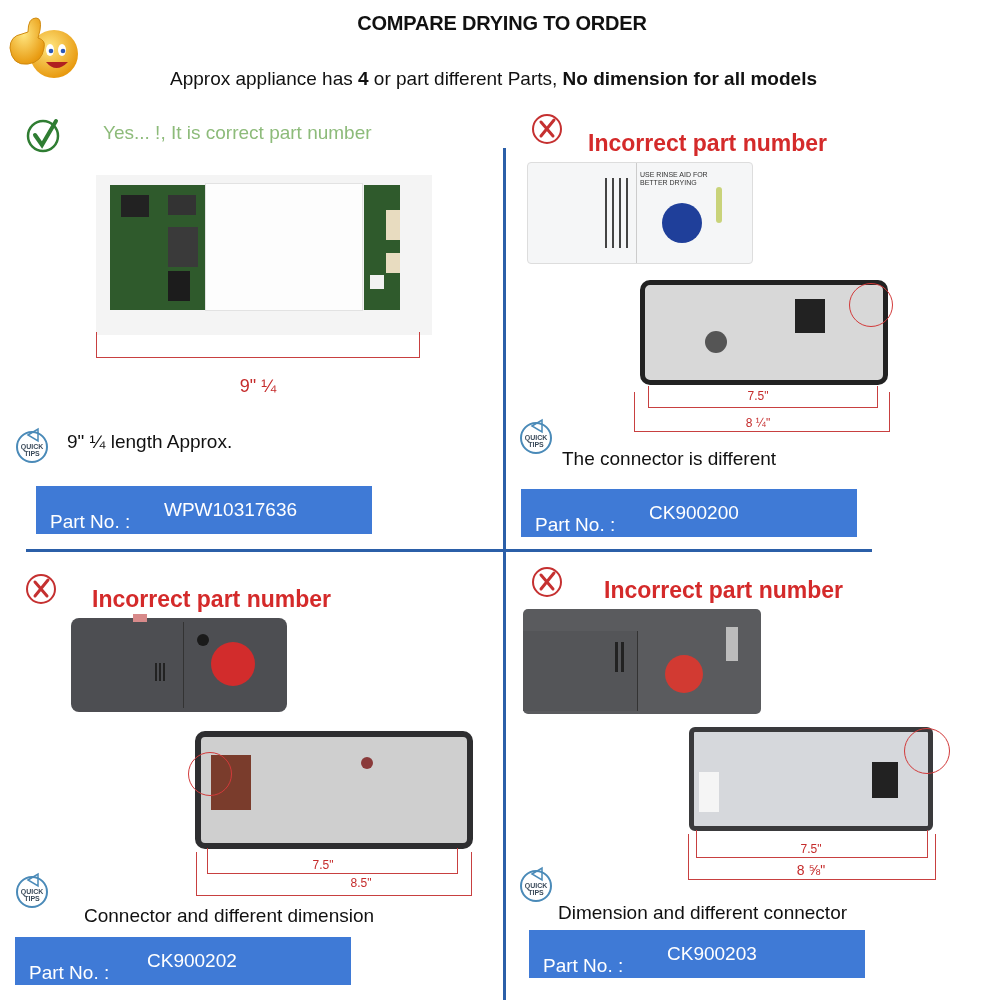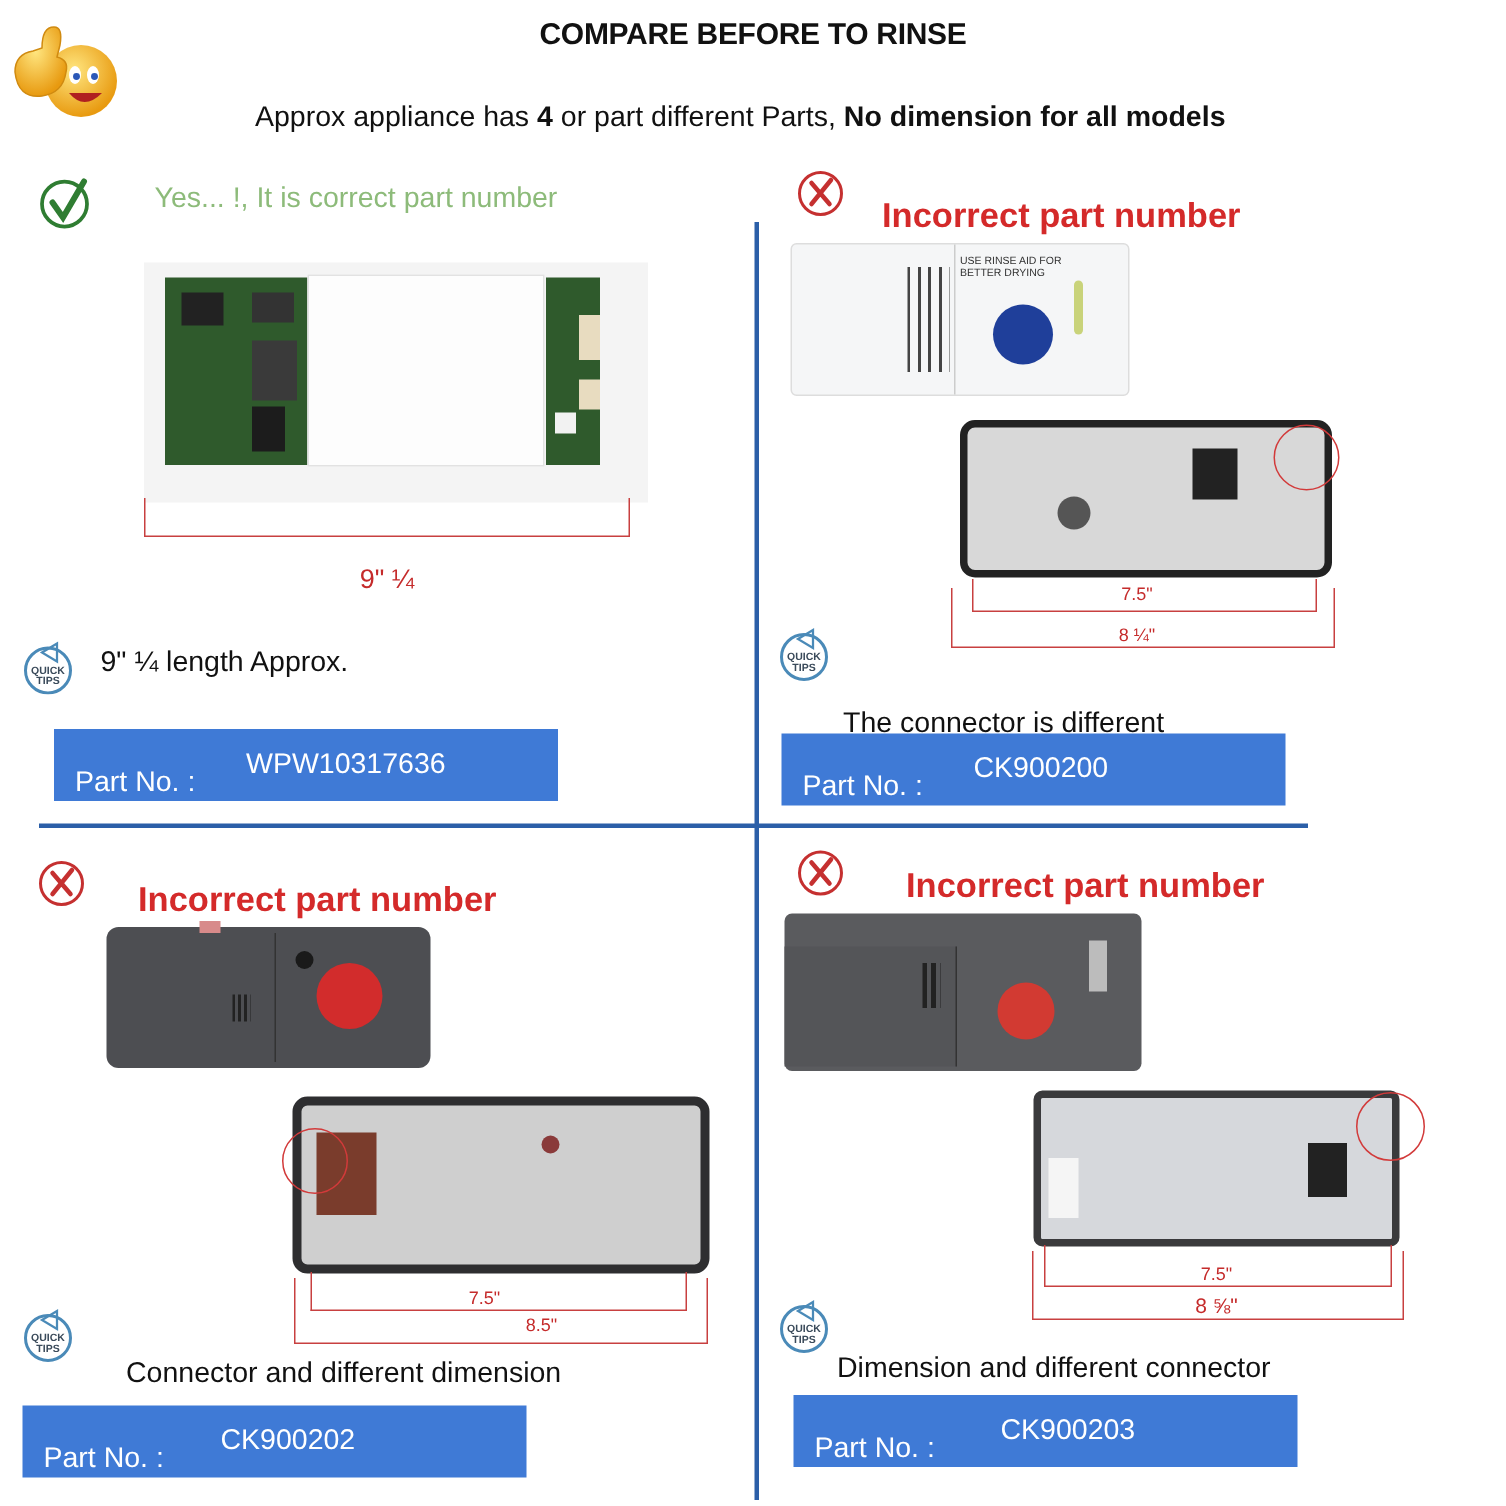--- a/index.html
+++ b/index.html
@@ -39,21 +39,21 @@
     </defs>
     <circle cx="48" cy="44" r="24" fill="url(#fg)"></circle>
     <path d="M4 38 q0 -12 12 -14 l6 -2 q0 -14 8 -14 q6 0 4 12 l-2 8 q8 2 6 10 q-2 14 -16 16 q-16 2 -18 -16z" fill="url(#fg)" stroke="#d08a10" stroke-width="1"></path>
     <ellipse cx="44" cy="40" rx="4" ry="6" fill="#fff"></ellipse>
       <ellipse cx="56" cy="40" rx="4" ry="6" fill="#fff"></ellipse>
     <circle cx="45" cy="41" r="2.3" fill="#2b58b8"></circle>
       <circle cx="57" cy="41" r="2.3" fill="#2b58b8"></circle>
     <path d="M40 52 q10 12 22 0" fill="#b02020"></path>
   </svg>
 </div>
-<div class="abs title">COMPARE BEFORE TO RINSE</div>
+<div class="abs title">COMPARE DRYING TO ORDER</div>
 <div class="abs subtitle"><span>Approx appliance has </span><b>4</b><span> or part different Parts, </span><b>No dimension for all models</b></div>
 
 <div class="abs vline"></div>
 <div class="abs hline"></div>
 
 <div class="abs" style="left:24px;top:115px;width:40px;height:40px;">
   <svg width="40" height="40" viewBox="0 0 40 40">
       <circle cx="19" cy="21" r="15" fill="none" stroke="#2f7d32" stroke-width="2.5"></circle>
       <path d="M11 20 l7 10 l14 -24" fill="none" stroke="#2f7d32" stroke-width="4" stroke-linecap="round"></path>
     </svg>
@@ -115,21 +115,21 @@
 <div class="abs dim" style="left:728px;top:416px;width:60px;">8 ¼"</div>
 
 <div class="abs" style="left:516px;top:414px;width:40px;height:40px;">
   <svg width="40" height="40" viewBox="0 0 40 40">
       <circle cx="20" cy="24" r="15" fill="#fff" stroke="#4a8ab8" stroke-width="2"></circle>
       <path d="M16 12 l10 -6 l0 12 z" fill="none" stroke="#4a8ab8" stroke-width="1.5"></path>
       <text x="20" y="26" font-size="7" font-weight="bold" text-anchor="middle" fill="#3a4a5a" font-family="Liberation Sans, sans-serif">QUICK</text>
       <text x="20" y="33" font-size="7" font-weight="bold" text-anchor="middle" fill="#3a4a5a" font-family="Liberation Sans, sans-serif">TIPS</text>
     </svg>
 </div>
-<div class="abs tip-text" style="left:562px;top:472px;">The connector is different</div>
+<div class="abs tip-text" style="left:562px;top:448px;">The connector is different</div>
 <div class="abs part-box" style="left:521px;top:489px;width:336px;height:48px;">
   <span class="lbl">Part No. :</span>
   <span>CK900200</span>
 </div>
 
 <div class="abs" style="left:24px;top:570px;width:36px;height:36px;">
   <svg width="36" height="36" viewBox="0 0 36 36">
       <circle cx="17" cy="19" r="14" fill="none" stroke="#c53030" stroke-width="2"></circle>
       <path d="M11 12 l12 14 M24 10 l-13 16" stroke="#c53030" stroke-width="3" stroke-linecap="round"></path>
     </svg>

